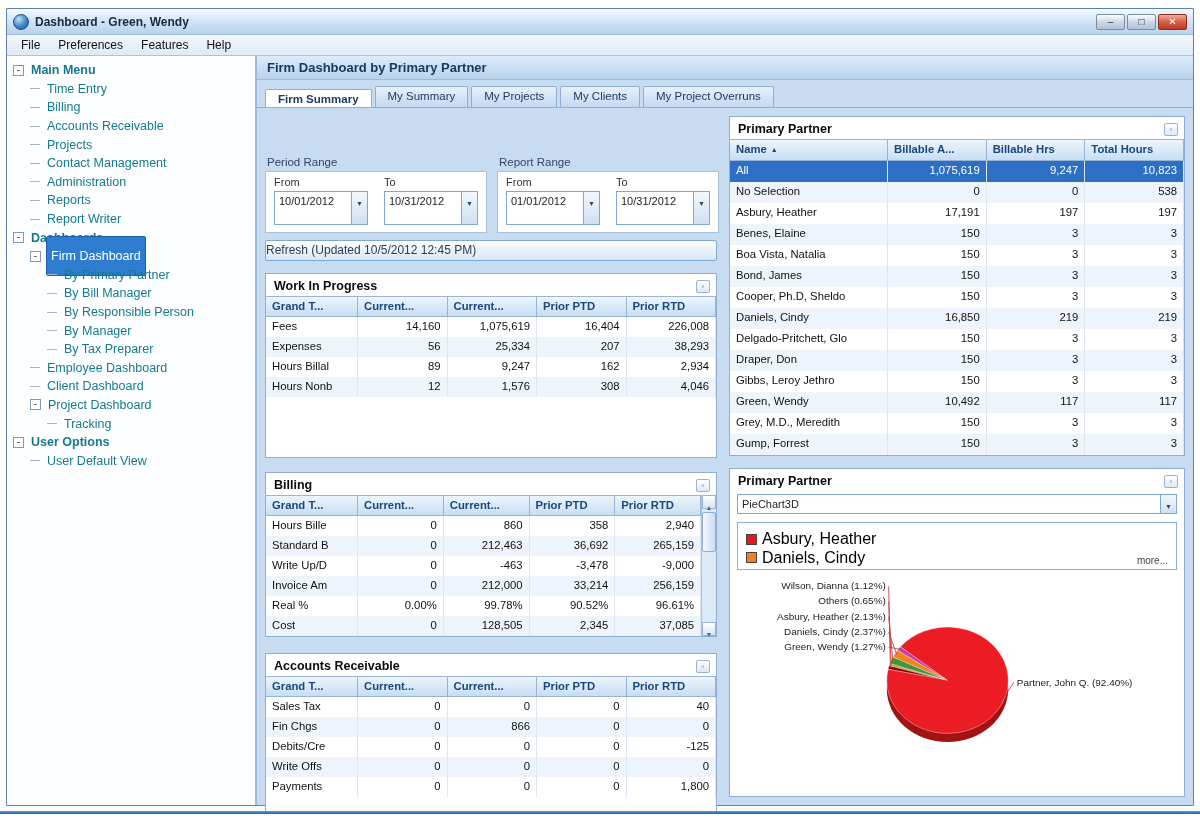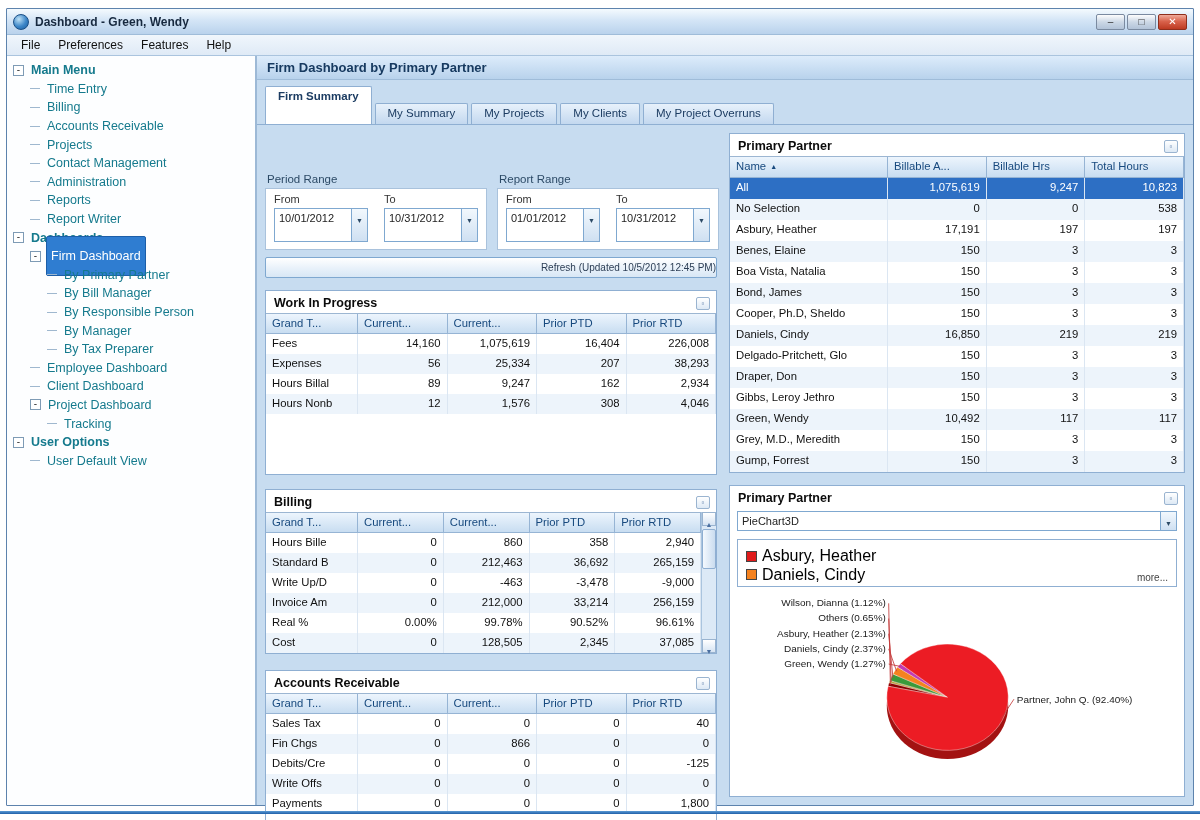--- a/index.html
+++ b/index.html
@@ -34,52 +34,52 @@
   .tree-label { padding:0 2px; }
   .tree-label.sel { background:#2f7dd1; color:#fff; border:1px solid #1c5ea8; border-radius:2px; padding:12px 4px; }
 
   .main { flex:1; min-width:0; background:#c7dcf0; display:flex; flex-direction:column; }
   .content-header { height:24px; flex:0 0 auto; background:linear-gradient(#ddecfb,#b8d2ec);
     font-size:13px; font-weight:bold; color:#173a60; padding:4px 10px; border-bottom:1px solid #9fbcd9; }
 
   .tabs { display:flex; gap:3px; padding:6px 8px 0 8px; align-items:flex-end; border-bottom:1px solid #8fafd2; flex:0 0 auto; }
   .tab { height:21px; padding:3px 12px 0 12px; font-size:11.5px; color:#1c3c62; cursor:default;
     background:linear-gradient(#e7f1fb,#c3d8ef); border:1px solid #8fafd2; border-bottom:none; border-radius:2px 2px 0 0; }
-  .tab.active { background:#fff; font-weight:bold; height:38px; }
+  .tab.active { background:#fff; font-weight:bold; height:18px; }
 
   .columns { flex:1; display:flex; gap:12px; padding:8px; min-height:0; }
   .left-col { width:452px; flex:0 0 452px; display:flex; flex-direction:column; }
   .right-col { flex:1; min-width:0; display:flex; flex-direction:column; }
 
   .filter-area { display:flex; gap:10px; flex:0 0 auto;margin-top:40px; }
   .filter-group { flex:1; }
   .group-title { font-size:11.5px; color:#2c4a66; margin:0 0 3px 2px; }
   .group-box { background:#fff; border:1px solid #a9c2dc; padding:4px 8px 7px 8px; display:flex; gap:16px; }
   .field { }
   .field-label { font-size:11px; color:#333; margin-bottom:3px; }
   .combo { display:flex; width:94px; height:34px; border:1px solid #7fa8d0; background:#fff; align-items:stretch; }
   .combo-text { flex:1; font-size:11px; color:#222; padding:3px 3px 0 4px; white-space:nowrap; overflow:hidden; }
   .combo-btn { width:16px; flex:0 0 16px; border-left:1px solid #7fa8d0; text-align:center;
     background:linear-gradient(#f2f8fd,#cfe0f2); }
   .combo-btn .arr { font-size:7px; color:#2c4a66; line-height:17px; }
 
   .refresh-bar { margin-top:7px; height:21px; flex:0 0 auto; border:1px solid #7fa8d0; border-radius:2px;
-    background:linear-gradient(#ffffff,#e8f1fa 55%,#d8e7f5); font-size:10px; color:#2c3e55; text-align:right; line-height:19px; cursor:default; }
+    background:linear-gradient(#ffffff,#e8f1fa 55%,#d8e7f5); font-size:12px; color:#2c3e55; text-align:left; line-height:19px; cursor:default; }
 
   .panel { background:#fff; border:1px solid #8fafd2; display:flex; flex-direction:column; }
   .panel-head { height:22px; flex:0 0 auto; display:flex; align-items:center; padding:2px 6px 0 8px; }
   .panel-title { font-size:12.5px; font-weight:bold; color:#0b0b0b; }
   .panel-btn { margin-left:auto; width:14px; height:13px; border:1px solid #9ab4d0; border-radius:2px;
     background:linear-gradient(#fff,#dde9f5); font-size:8px; line-height:11px; text-align:center; color:#4a6fa0; }
 
   .grid { border-top:1px solid #9cb6d2; }
   .grid-row { display:flex; height:20px; }
   .grid-hdr { background:linear-gradient(#edf5fd,#c8ddf1); border-bottom:1px solid #96b4d4; }
   .gcell { flex:1; font-size:11.3px; padding:3px 6px 0 6px; white-space:nowrap; overflow:hidden; border-right:1px solid #dbe6f2; color:#111; }
-  .grid-hdr .gcell { color:#17497e; font-weight:normal; border-right:1px solid #96b4d4; display:flex; justify-content:flex-start; }
+  .grid-hdr .gcell { color:#17497e; font-weight:bold; border-right:1px solid #96b4d4; display:flex; justify-content:flex-start; }
   .gcell.first { flex:0 0 92px; }
   .gcell.num { text-align:right; }
   .grid-row.alt { background:#edf4fb; }
   .grid-row.sel { background:#2d6fc4; }
   .grid-row.sel .gcell { color:#fff; }
   .sort-icon { font-size:7px; margin-left:4px; line-height:13px; color:#17497e; }
 
   .panel-spacer { background:#fff; }
   .sp-wip { height:60px; }
   .sp-ar { height:14px; }

